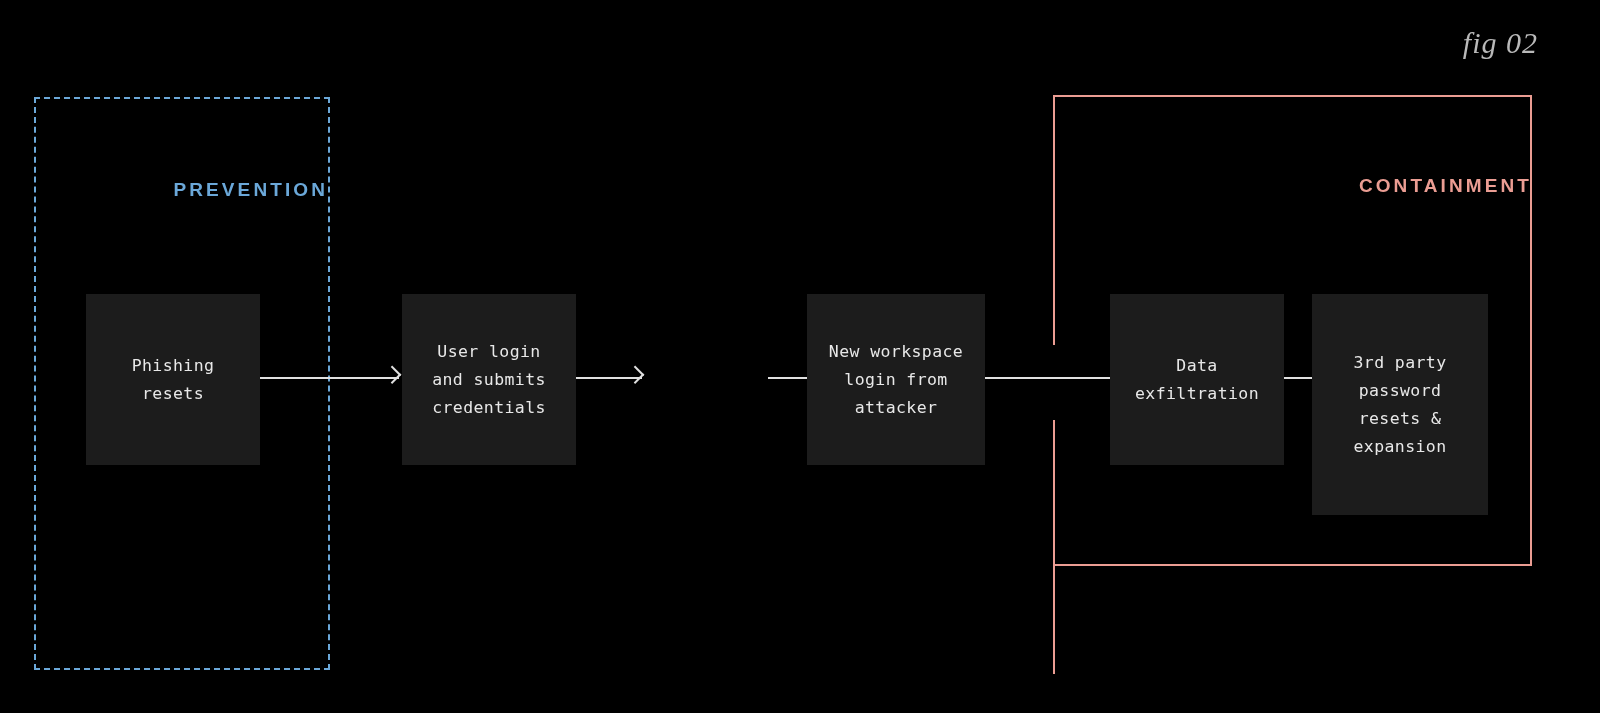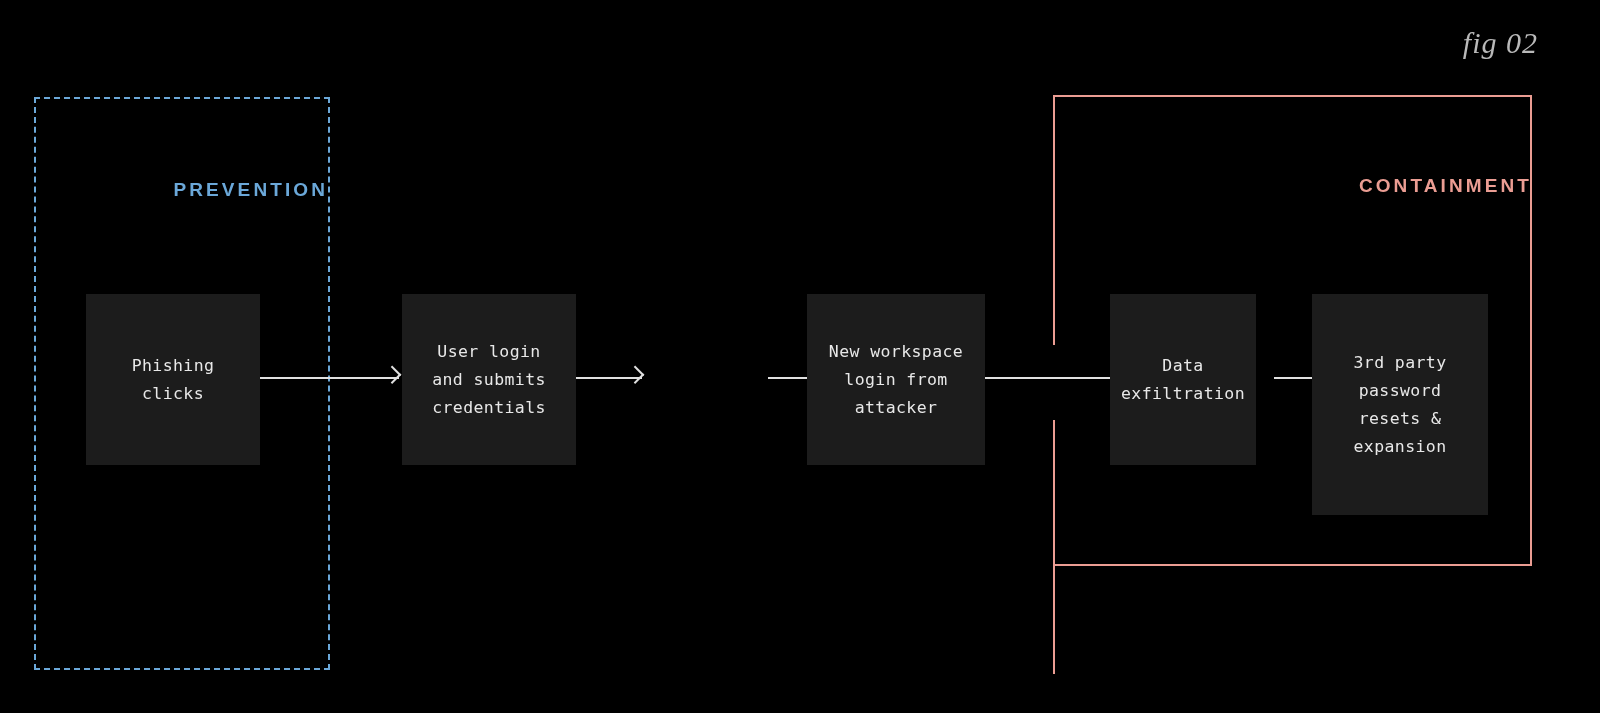--- a/index.html
+++ b/index.html
@@ -98,21 +98,21 @@
     line-height: 28px;
     color: #e8e8e8;
     letter-spacing: 0.4px;
     white-space: pre-line;
   }
 
   #node-phishing      { left: 86px;  top: 294px; width: 174px; height: 171px; }
   #node-user-clicks   { left: 402px; top: 294px; width: 174px; height: 171px; }
   #node-oauth         { left: 605px; top: 294px; width: 175px; height: 171px; }
   #node-workspace     { left: 807px; top: 294px; width: 178px; height: 171px; }
-  #node-exfiltration  { left: 1110px;top: 294px; width: 146px; height: 171px; }
+  #node-exfiltration  { left: 1110px;top: 294px; width: 174px; height: 171px; }
   #node-thirdparty    { left: 1312px;top: 294px; width: 176px; height: 221px; }
 
   
   .connector {
     position: absolute;
     height: 2px;
     background: #e0e0e0;
   }
   .connector .arrowhead {
     position: absolute;
@@ -175,21 +175,21 @@
   </div>
   <div class="connector" id="conn-4">
     <div class="arrowhead"></div>
   </div>
   <div class="connector" id="conn-5">
     <div class="arrowhead"></div>
   </div>
 
   <div class="node" id="node-phishing">
     <span class="node-label">Phishing
-clicks</span>
+resets</span>
   </div>
   <div class="node" id="node-user-clicks">
     <span class="node-label">User login
 and submits
 credentials</span>
   </div>
   <div class="node" id="node-workspace">
     <span class="node-label">New workspace
 login from
 attacker</span>

